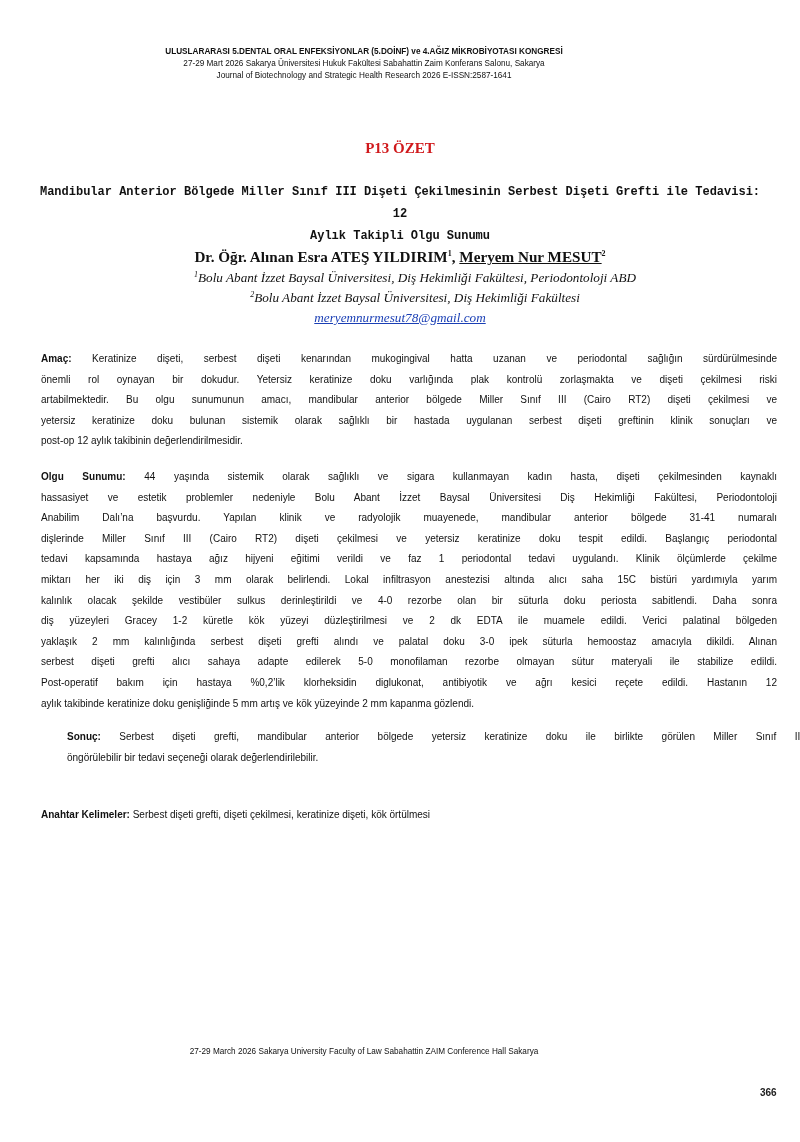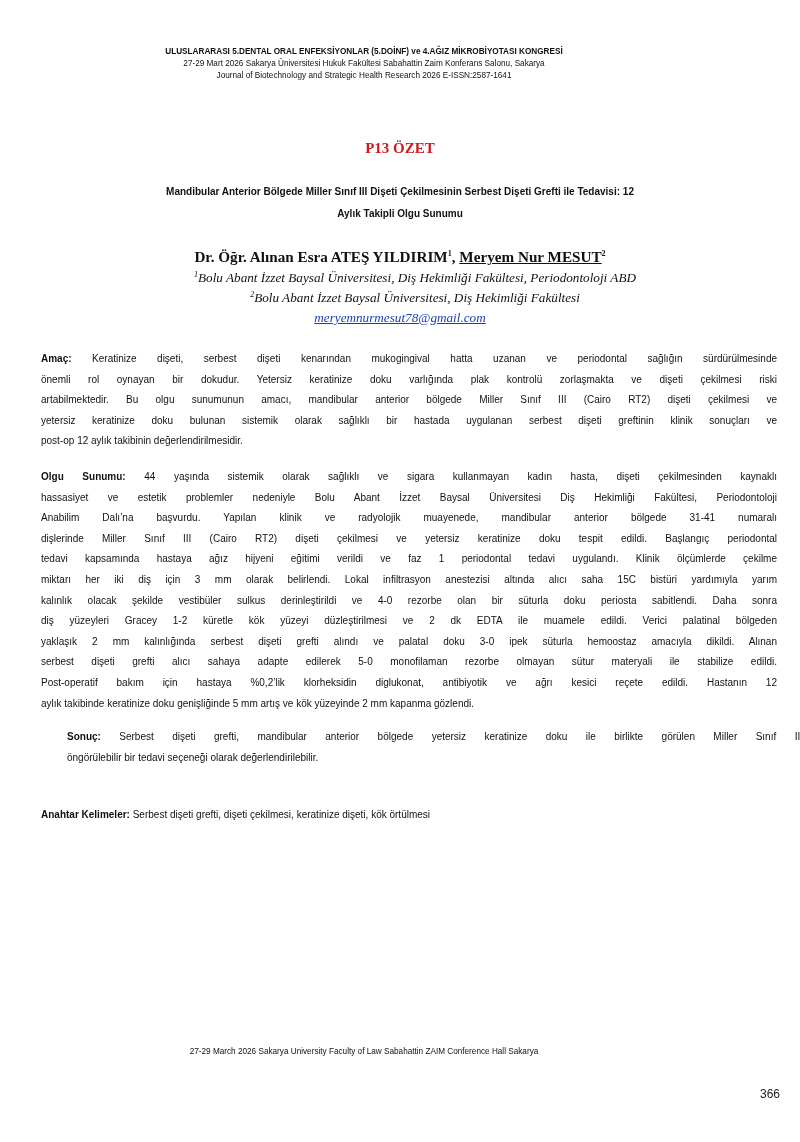--- a/index.html
+++ b/index.html
@@ -6,21 +6,21 @@
   body { width: 800px; height: 1142px; position: relative; overflow: hidden; color: #111; }
   .page { position: absolute; left: 0; top: 0; width: 800px; height: 1142px; }
 
   .hdr { position: absolute; left: 0; width: 728px; text-align: center; font-family: "Liberation Sans", sans-serif; font-size: 8.2px; line-height: 12px; color: #111; }
   .hdr .bold { font-weight: bold; }
   #hdr-top { top: 46px; }
   #ftr { top: 1046px; }
 
   #poster-id { position: absolute; top: 140px; left: 0; width: 800px; text-align: center; color: #d0191c; font-weight: bold; font-size: 15px; font-family: "Liberation Serif", serif; }
 
-  #title { position: absolute; top: 181px; left: 30px; width: 740px; text-align: center; font-weight: bold; font-size: 10px; line-height: 22px; font-family: Liberation Sans, sans-serif; }
+  #title { position: absolute; top: 181px; left: 30px; width: 740px; text-align: center; font-weight: bold; font-size: 12px; line-height: 22px; font-family: Liberation Mono, monospace; }
 
   #authors { position: absolute; top: 248px; left: 0; width: 800px; text-align: center; font-weight: bold; font-size: 15.2px; font-family: "Liberation Serif", serif; }
   #authors sup { font-size: 8px; vertical-align: 6px; line-height: 0; }
   #authors .u { text-decoration: underline; }
 
   .aff { position: absolute; left: 0; width: 800px; text-align: center; font-style: italic; font-size: 13.2px; font-family: "Liberation Serif", serif; padding-left: 15px; }
   .aff sup { font-size: 8px; vertical-align: 5px; line-height: 0; }
   #aff1 { top: 270px; }
   #aff2 { top: 290px; }
   #email { position: absolute; top: 310px; left: 0; width: 800px; text-align: center; font-style: italic; font-size: 13.2px; font-family: "Liberation Serif", serif; }
@@ -31,21 +31,21 @@
   .line.last { text-align-last: left; }
   .line.last, .line { }
   .line span.inner { display: block; width: 100%; white-space: normal; }
   .lbl { font-weight: bold; }
 
   #p-amac { top: 349px; }
   #p-olgu { top: 467px; }
   #p-sonuc { top: 727px; margin-left: 26px; }
   #p-anahtar { top: 805px; }
 
-  #page-num { position: absolute; top: 1087px; left: 760px; font-family: "Liberation Sans", sans-serif; font-size: 12px; color: #222; }
+  #page-num { position: absolute; top: 1087px; left: 760px; font-family: "Liberation Sans", sans-serif; font-size: 10px; color: #222; font-weight: bold; }
 </style>
 </head>
 <body>
 
 <div class="page">
 
   <div id="hdr-top" class="hdr">
     <div class="bold">ULUSLARARASI 5.DENTAL ORAL ENFEKSİYONLAR (5.DOİNF) ve 4.AĞIZ MİKROBİYOTASI KONGRESİ</div>
     <div>27-29 Mart 2026 Sakarya Üniversitesi Hukuk Fakültesi Sabahattin Zaim Konferans Salonu, Sakarya</div>
     <div>Journal of Biotechnology and Strategic Health Research 2026 E-ISSN:2587-1641</div>

